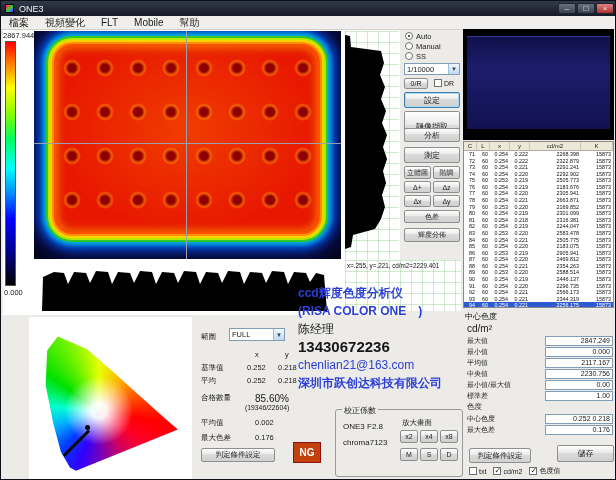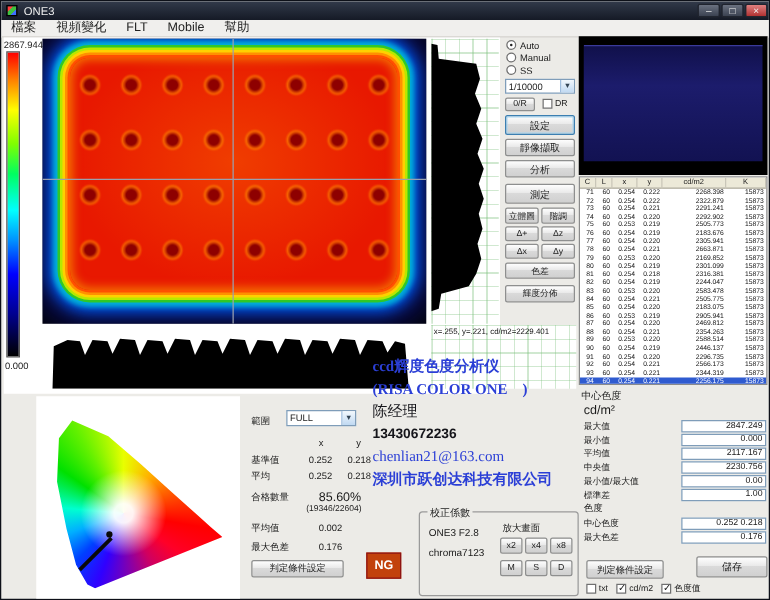--- a/index.html
+++ b/index.html
@@ -51,21 +51,21 @@
 .dd .arrow{position:absolute;right:0;top:0;bottom:0;width:11px;background:linear-gradient(#f2f8fd,#c0d9f2);border-left:1px solid #9ebdde;font-size:6px;display:flex;align-items:center;justify-content:center;color:#345;}
 #exposure{left:403px;top:62px;width:56px;height:12px;}
 .btn{display:flex;align-items:center;justify-content:center;background:linear-gradient(#fefefe,#e9e9e9 45%,#dadada 46%,#d0d0d0);border:1px solid #8e8f8f;border-radius:2px;font-size:8px;color:#222;white-space:nowrap;overflow:hidden;}
 .btn.primary{border:1px solid #3c7fb1;box-shadow:inset 0 0 0 1px #a9d6f0;}
 .btn.sm{font-size:7px;}
 #zero-btn{left:403px;top:77px;width:24px;height:11px;}
 #dr{left:433px;top:78px;display:flex;align-items:center;font-size:7px;}
 .cbx{width:8px;height:8px;border:1px solid #707070;background:#fff;margin-right:2px;position:relative;}
 .on .cbx::after{content:'✓';position:absolute;left:0;top:-2px;font-size:8px;color:#222;}
 #btn-set{left:403px;top:91px;width:56px;height:16px;}
-#btn-capture{left:403px;top:110px;width:56px;height:14px;}
+#btn-capture{left:403px;top:110px;width:56px;height:31px;}
 #btn-analyze{left:403px;top:127px;width:56px;height:14px;}
 #btn-measure{left:403px;top:146px;width:56px;height:16px;}
 #btn-stereo{left:403px;top:165px;width:27px;height:13px;}
 #btn-tone{left:432px;top:165px;width:27px;height:13px;}
 #btn-d1{left:403px;top:180px;width:27px;height:12px;}
 #btn-d2{left:432px;top:180px;width:27px;height:12px;}
 #btn-d3{left:403px;top:194px;width:27px;height:12px;}
 #btn-d4{432px;}
 #btn-d4{left:432px;top:194px;width:27px;height:12px;}
 #btn-cdiff{left:403px;top:209px;width:56px;height:13px;}
@@ -122,22 +122,22 @@
 #jmax{position:absolute;left:8px;top:110px;font-size:7.5px;}
 #jmaxv{position:absolute;left:62px;top:110px;font-size:7.5px;}
 #jbtn{position:absolute;left:8px;top:125px;width:74px;height:14px;font-size:7.5px;}
 #ng{position:absolute;left:100px;top:119px;width:28px;height:21px;background:#c2410c;border:1px solid #8d1313;color:#fff;font-weight:bold;font-size:10px;display:flex;align-items:center;justify-content:center;}
 
 #contact{left:297px;top:283px;width:178px;z-index:30;}
 #contact div{line-height:18px;white-space:nowrap;}
 .c-blue{color:#2b3fd6;}
 .c-dark{color:#15151a;}
 .c-bold{font-weight:bold;}
-.c-lg{font-size:12px;font-family:Liberation Serif, serif;}
-.c-xl{font-size:11px;}
+.c-lg{font-size:12px;}
+.c-xl{font-size:15px;}
 
 #calib{left:334px;top:408px;width:128px;height:68px;border:1px solid #9a9a9a;border-radius:3px;}
 #calib-legend{position:absolute;left:6px;top:-5px;background:#ecebe7;font-size:8px;padding:0 2px;}
 #calib-dev{position:absolute;left:7px;top:12px;font-size:8px;}
 #calib-prof{position:absolute;left:7px;top:28px;font-size:8px;}
 #calib-zoom-label{position:absolute;left:66px;top:8px;font-size:7.5px;}
 #zoom-btns{position:absolute;left:64px;top:20px;display:flex;gap:2px;}
 #msd-btns{position:absolute;left:64px;top:38px;display:flex;gap:2px;}
 #zoom-btns .btn,#msd-btns .btn{width:18px;height:13px;font-size:7px;}
 svg{display:block;}

